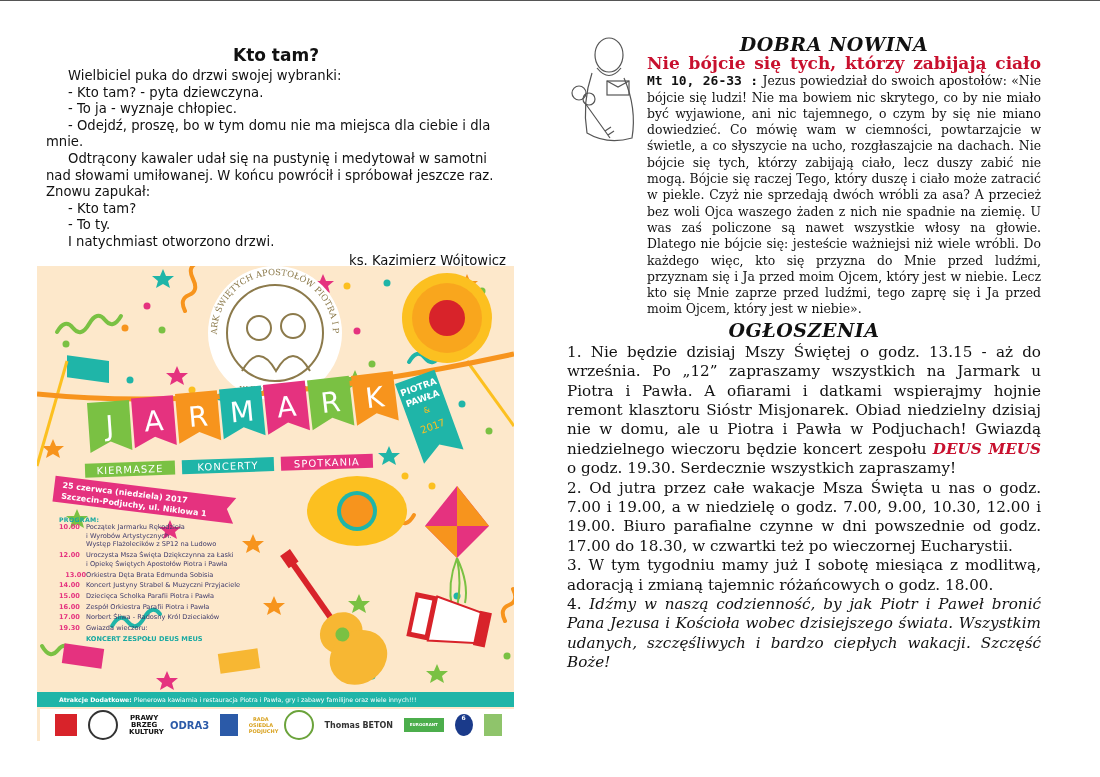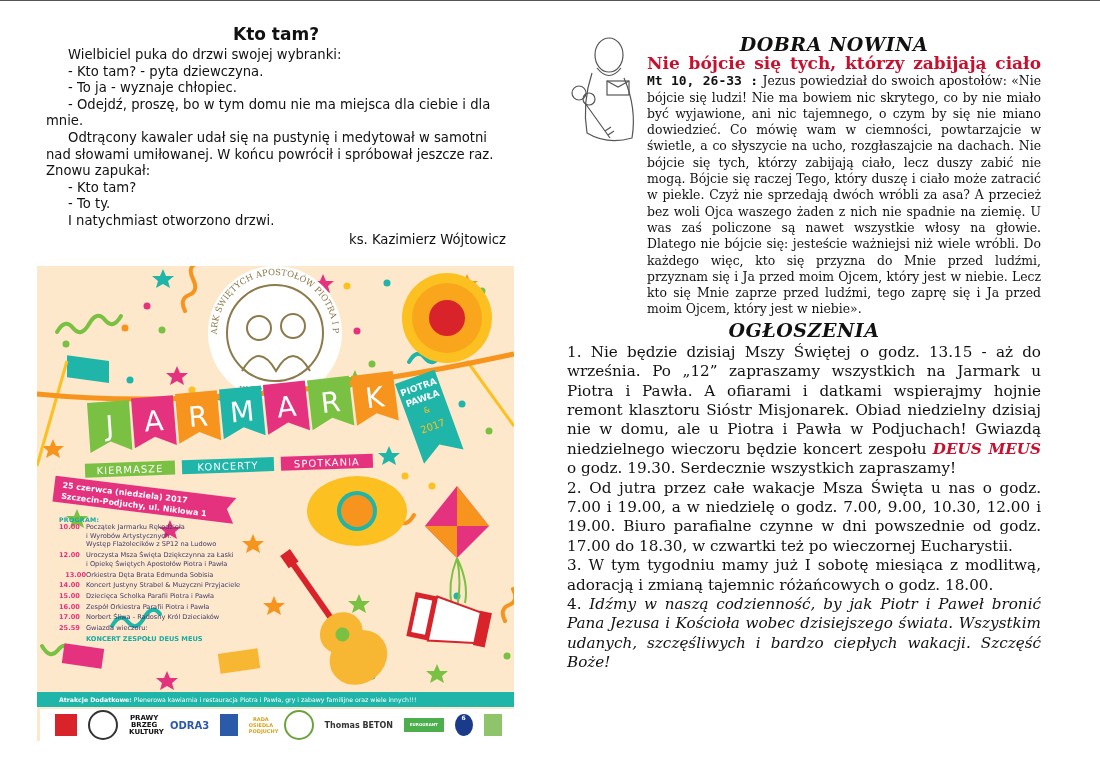--- a/index.html
+++ b/index.html
@@ -1,20 +1,20 @@
 <!DOCTYPE html>
 <html><head>
 <meta charset="utf-8">
 <style>
   html, body { margin:0; padding:0; }
   body { width:1100px; height:777px; background:#fff; position:relative; overflow:hidden; font-family:"DejaVu Sans", sans-serif; color:#111; }
   .topline { position:absolute; left:0; top:0; width:1100px; height:1px; background:#555; }
 
   
-  .left { position:absolute; left:46px; top:24px; width:460px; }
+  .left { position:absolute; left:46px; top:45px; width:460px; }
   .story-title { text-align:center; font-weight:bold; font-size:17px; margin:0 0 3px 0; font-family:"DejaVu Sans", sans-serif; }
   .story p { margin:0; font-size:13.2px; line-height:16.6px; }
   .story .ind { text-indent:22px; }
   .story .sign { text-align:right; margin-top:2px; }
 
   
   .poster { position:absolute; left:37px; top:266px; width:477px; height:475px; background:#fde8cb; overflow:hidden; }
   .poster svg { position:absolute; left:0; top:0; }
   .prog { position:absolute; left:22px; top:250px; font-family:"DejaVu Sans", sans-serif; }
   .prog .ph { font-size:6.2px; font-weight:bold; color:#19a9a1; letter-spacing:0.3px; }
@@ -257,21 +257,21 @@
       </div>
       <div class="row" style="margin-bottom: 2px;">
         <span class="t">16.00</span>
         <span>Zespół Orkiestra Parafii Piotra i Pawła</span>
       </div>
       <div class="row" style="margin-bottom: 2px;">
         <span class="t">17.00</span>
         <span>Norbert Śliwa - Radosny Król Dzieciaków</span>
       </div>
       <div class="row" style="margin-bottom: 2px;">
-        <span class="t">25.59</span>
+        <span class="t">19.30</span>
         <span>Gwiazda wieczoru:</span>
       </div>
       <div class="row">
         <span class="t"></span>
         <span class="star">KONCERT ZESPOŁU DEUS MEUS</span>
       </div>
     </div>
 
   <div class="band">
     <b>Atrakcje Dodatkowe:</b>

